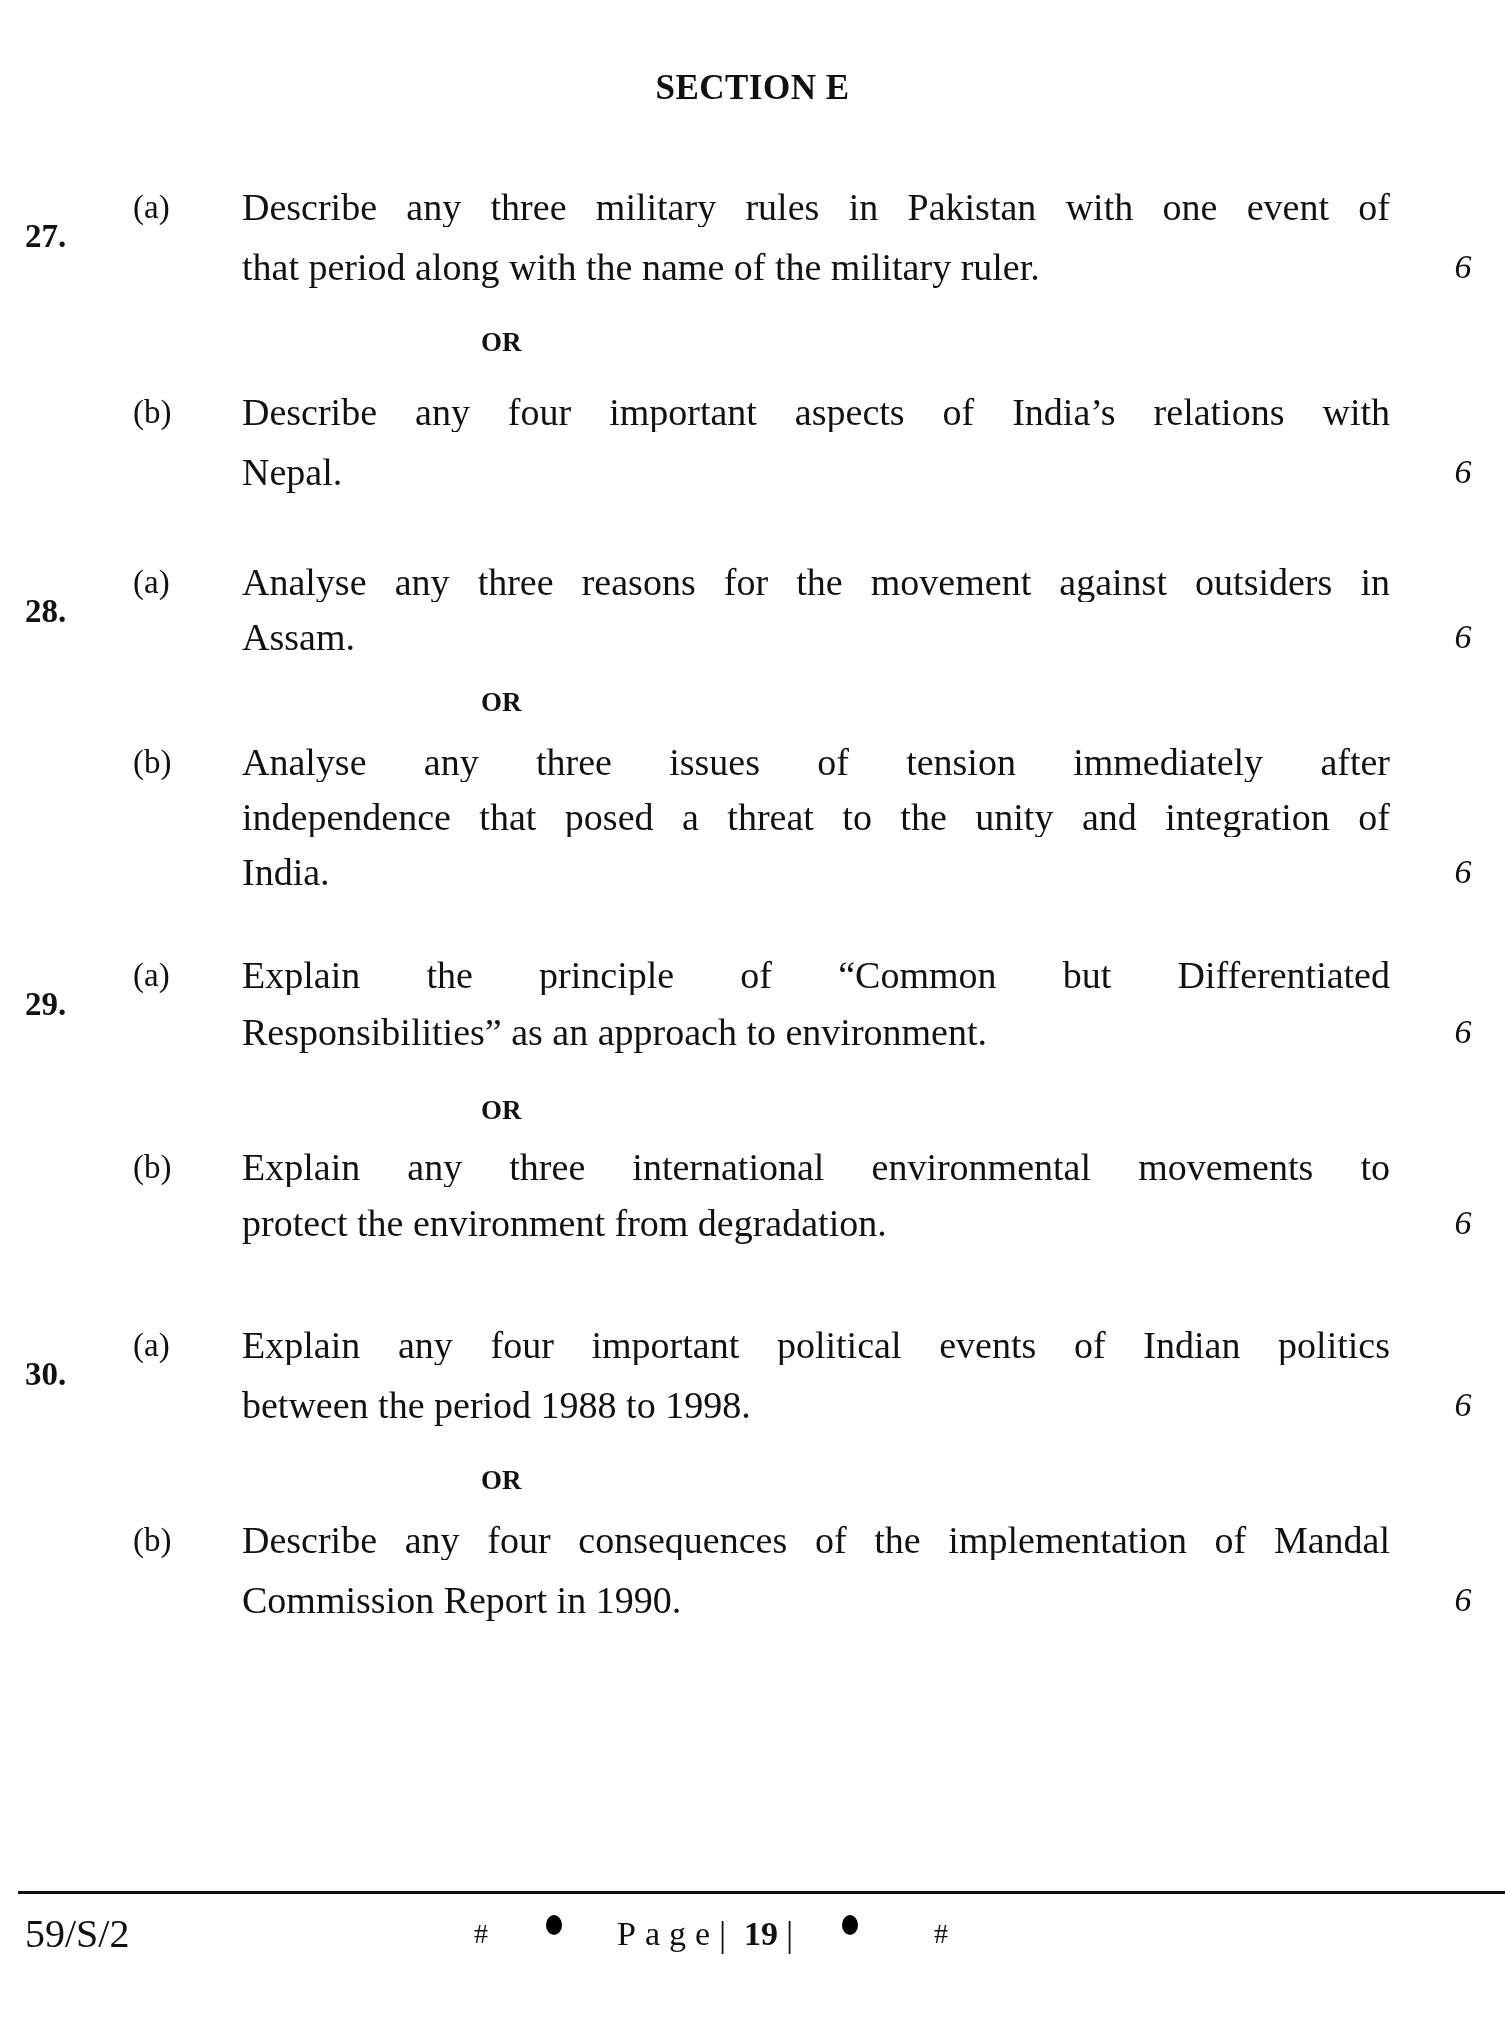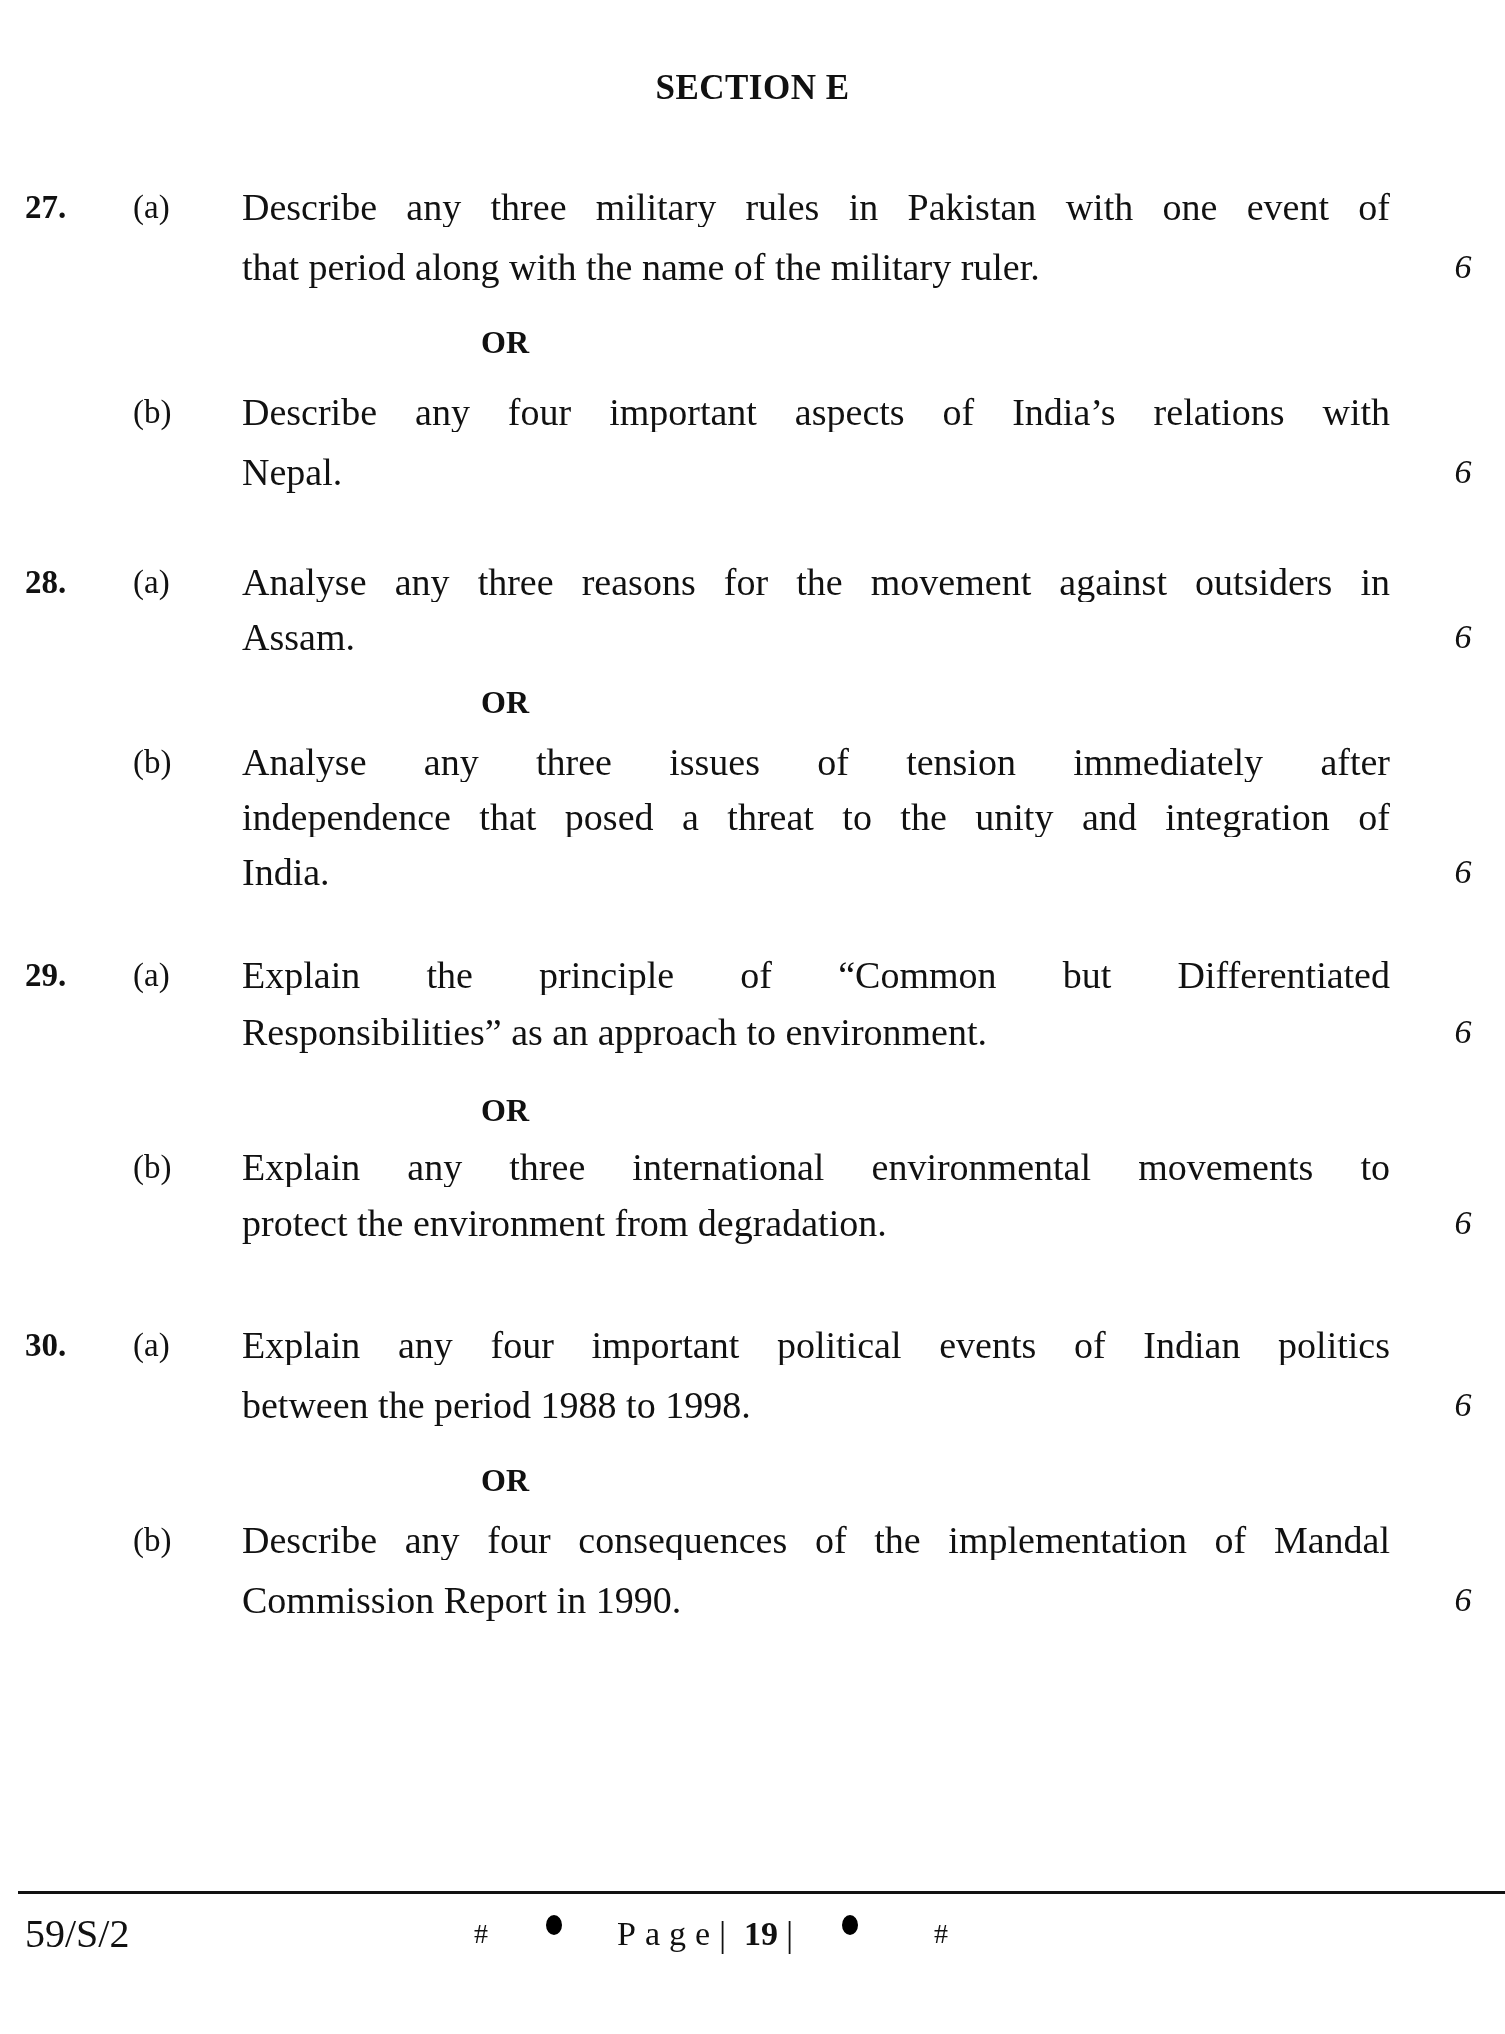--- a/index.html
+++ b/index.html
@@ -1,27 +1,27 @@
 <!DOCTYPE html>
 <html><head>
 <meta charset="utf-8">
 <style>
   html, body { margin: 0; padding: 0; background: #ffffff; }
   body { width: 1505px; height: 2034px; position: relative; overflow: hidden;
          font-family: "Liberation Serif", "DejaVu Serif", serif; color: #111111; }
   .section-title { position: absolute; top: 66px; left: 0; width: 1505px; text-align: center;
                    font-weight: bold; font-size: 35px; line-height: 44px; letter-spacing: 0.5px; }
-  .qnum { position: absolute; left: 25px; font-weight: bold; font-size: 33px; line-height: 40px; }
+  .qnum { position: absolute; left: 25px; font-weight: bold; font-size: 33px; line-height: 40px; margin-top: 29px; }
   .part { position: absolute; left: 133px; font-size: 33px; line-height: 40px; }
   .line { position: absolute; left: 242px; width: 1148px; font-size: 38px; line-height: 40px;
           white-space: nowrap; }
   .line.just { text-align: justify; text-align-last: justify; white-space: normal; height: 40px; overflow: hidden; }
   .mark { position: absolute; left: 1448px; width: 30px; text-align: center; font-style: italic;
           font-size: 34px; line-height: 40px; }
-  .or { position: absolute; left: 481px; font-weight: bold; font-size: 32px; line-height: 40px; }
+  .or { position: absolute; left: 481px; font-weight: bold; font-size: 27px; line-height: 40px; }
   .footer-rule { position: absolute; left: 18px; top: 1891px; width: 1487px; height: 3px; background: #111; }
   .footer-code { position: absolute; left: 25px; top: 1914px; font-size: 40px; line-height: 40px; }
   .footer-hash { position: absolute; top: 1914px; font-size: 28px; line-height: 40px; }
   .footer-dot { position: absolute; top: 1915px; width: 16px; height: 20px; border-radius: 50%; background: #000; }
   .footer-page { position: absolute; left: 617px; top: 1914px; font-size: 34px; line-height: 40px; letter-spacing: 9px; }
   .footer-sep { position: absolute; top: 1914px; font-size: 36px; line-height: 40px; }
   .footer-num { position: absolute; left: 744px; top: 1914px; font-weight: bold; font-size: 34px; line-height: 40px; text-align: right; }
 </style>
 </head>
 <body>

